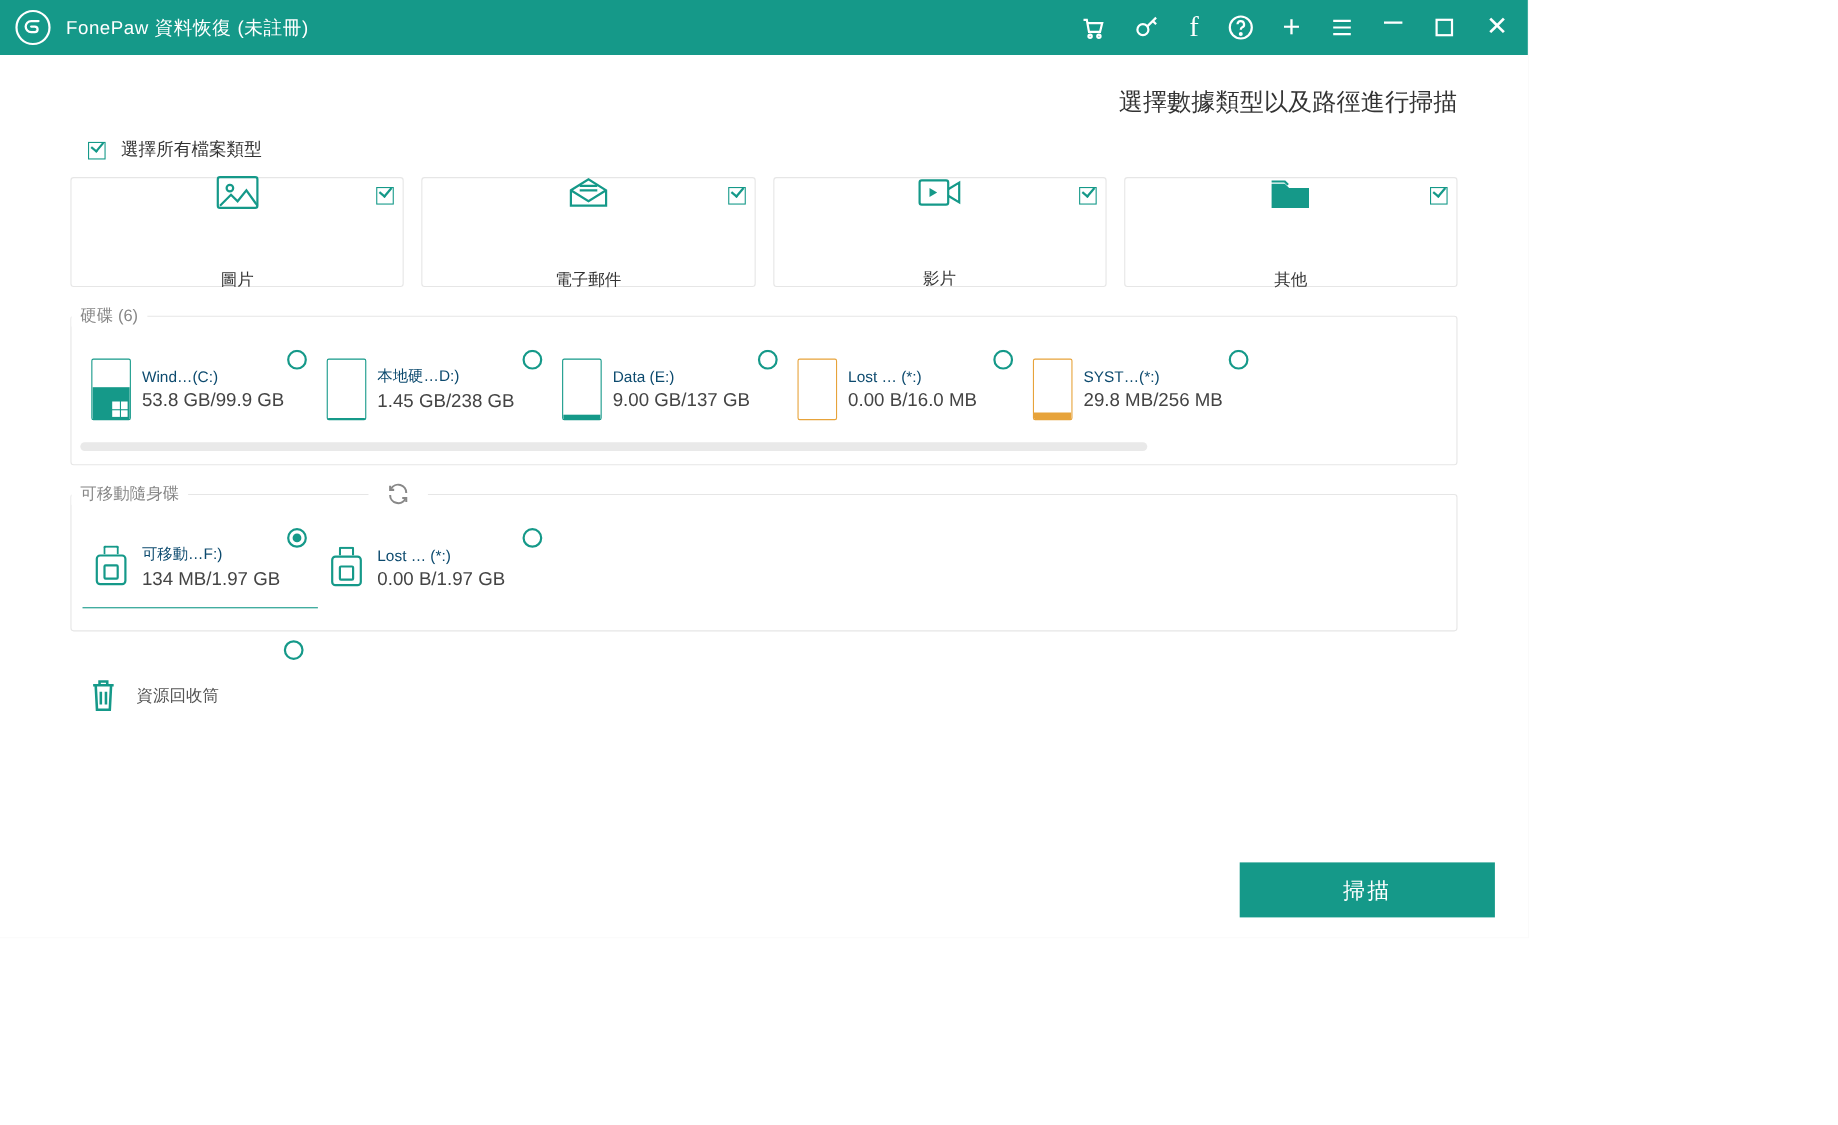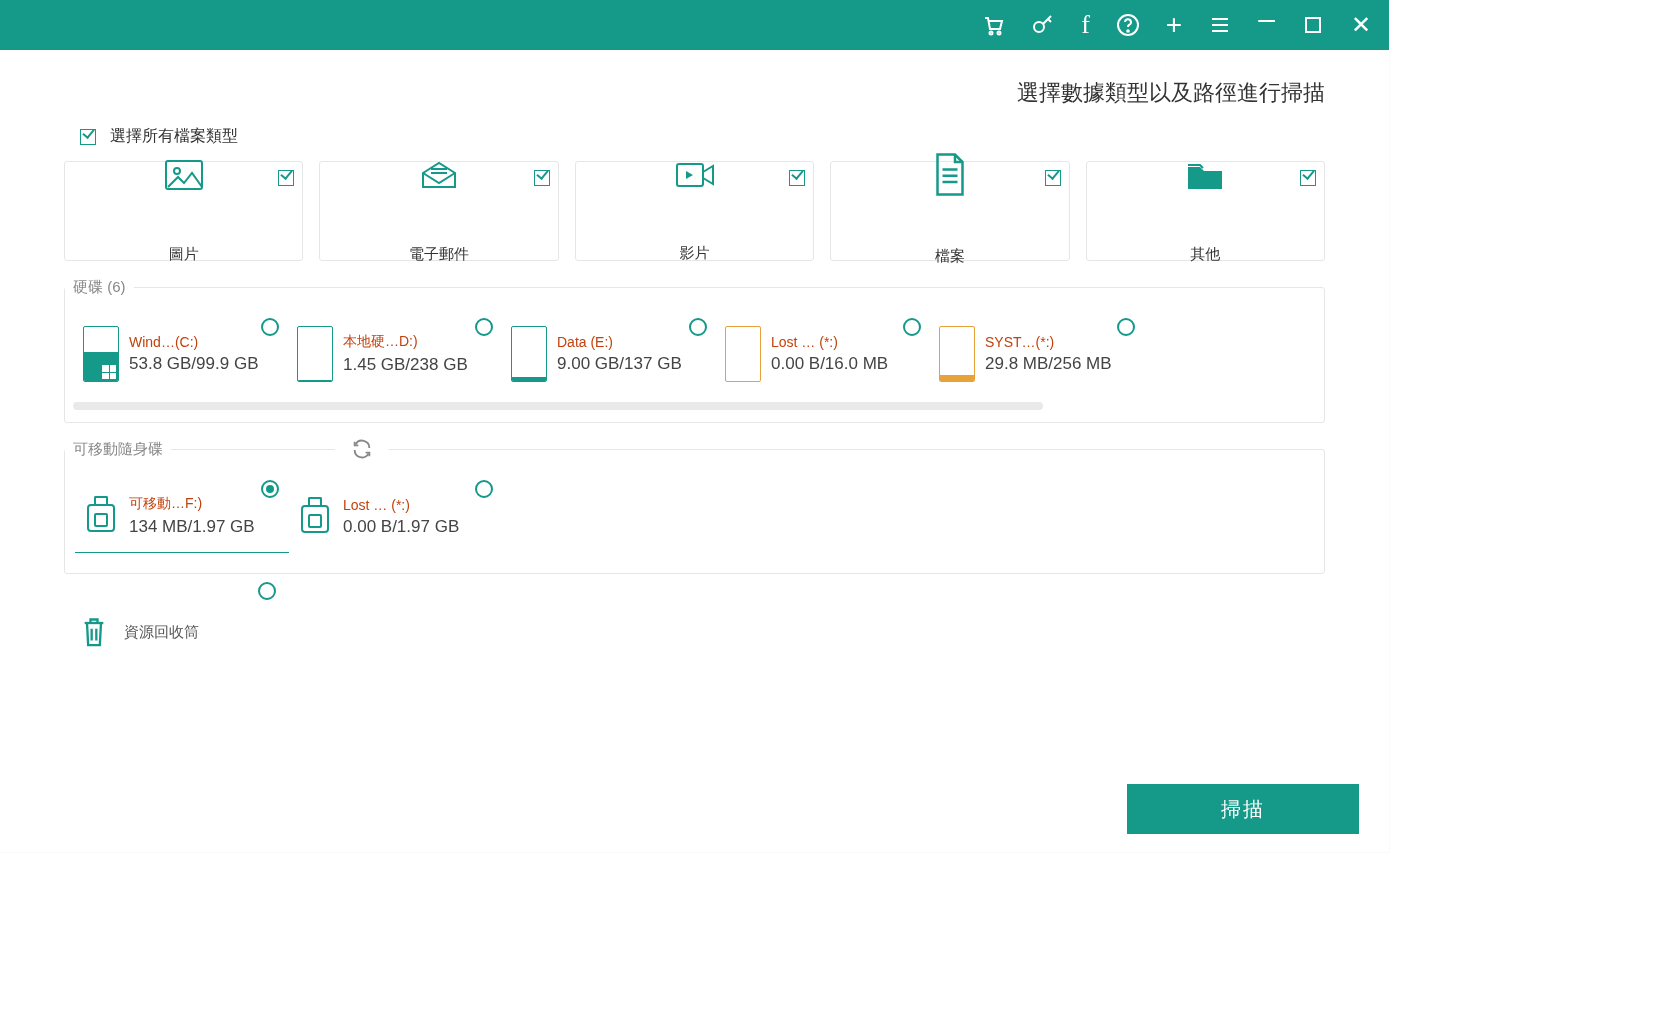--- a/index.html
+++ b/index.html
@@ -58,21 +58,21 @@
   .hdd-fill{position:absolute;left:0;right:0;bottom:0;background:var(--teal);}
   .hdd-box.orange{border-color:var(--orange);}
   .hdd-box.orange .hdd-fill{background:var(--orange);}
   .win-badge{position:absolute;bottom:2px;right:2px;width:14px;height:14px;display:grid;grid-template-columns:1fr 1fr;grid-template-rows:1fr 1fr;gap:1px;}
   .win-badge div{background:#fff;}
   .usb-icon{width:28px;height:40px;position:relative;}
   .usb-icon .cap{width:14px;height:8px;border:2px solid var(--teal);border-bottom:none;margin:0 auto;border-radius:2px 2px 0 0;}
   .usb-icon .body{width:28px;height:28px;border:2px solid var(--teal);border-radius:4px;position:relative;}
   .usb-icon .body::after{content:"";position:absolute;left:5px;right:5px;top:7px;height:10px;border:2px solid var(--teal);border-radius:2px;}
   .drive-text{display:flex;flex-direction:column;gap:4px;min-width:0;}
-  .drive-name{font-size:14px;color:#c2410c;white-space:nowrap;overflow:hidden;text-overflow:ellipsis;}
+  .drive-name{font-size:14px;color:#0c4a6e;white-space:nowrap;overflow:hidden;text-overflow:ellipsis;}
   .drive-size{font-size:17px;color:#444;white-space:nowrap;}
 
   .drive-scrollbar{height:8px;background:#fff;position:relative;margin:4px 0 0 0;}
   .drive-scrollbar::before{content:"";position:absolute;left:0;width:78%;top:0;bottom:0;background:#e9e9e9;border-radius:4px;}
 
   
   .recycle-row{display:flex;padding:10px 8px;}
   .recycle-item{width:214px;position:relative;display:flex;align-items:center;gap:16px;padding:6px 8px;}
   .recycle-item .radio{top:-28px;right:10px;}
   .trash-icon{width:28px;height:32px;}
@@ -81,20 +81,32 @@
 
   
   .scan-btn{position:absolute;bottom:18px;right:30px;width:232px;height:50px;background:var(--teal);color:#fff;font-size:20px;border:none;display:flex;align-items:center;justify-content:center;cursor:pointer;letter-spacing:2px;}
 </style>
 </head>
 <body>
 
 <div class="app">
 
   <div class="titlebar">
+    <div class="logo-wrap">
+      <div class="logo">
+        <svg viewBox="0 0 24 24">
+            <path d="M18 5 H10 A6 6 0 0 0 10 17 H14 A3 3 0 0 0 14 11 H10" stroke="#fff" fill="none" stroke-width="2.5" stroke-linecap="round"></path>
+          </svg>
+      </div>
+      <div class="titlebar-title">
+        <span>FonePaw</span>
+        <span>資料恢復</span>
+        <span>(未註冊)</span>
+      </div>
+    </div>
     <div class="titlebar-controls">
       <div class="tc-icon">
           <svg viewBox="0 0 24 24">
             <path d="M4 5h3l2 11h10l2-8H8"></path>
             <circle cx="10" cy="20" r="1.5"></circle>
             <circle cx="18" cy="20" r="1.5"></circle>
           </svg>
         </div>
       <div class="tc-icon">
           <svg viewBox="0 0 24 24">
@@ -160,31 +172,20 @@
       <div class="type-card">
         <div class="cbx checked"></div>
         <div class="type-icon">
             <svg viewBox="0 0 40 30">
               <rect x="2" y="4" width="26" height="22" rx="2"></rect>
               <path d="M28 12l10-6v18l-10-6"></path>
               <path d="M11 11v8l7-4z" fill="#159989" stroke="none"></path>
             </svg>
           </div>
         <span class="type-label">影片</span>
-      </div>
-      <div class="type-card">
-        <div class="cbx checked"></div>
-        <div class="type-icon">
-            <svg viewBox="0 0 32 36">
-              <path d="M6 2h14l6 6v26H6z"></path>
-              <path d="M20 2v6h6"></path>
-              <path d="M10 14h12M10 19h12M10 24h12"></path>
-            </svg>
-          </div>
-        <span class="type-label">檔案</span>
       </div>
       <div class="type-card">
         <div class="cbx checked"></div>
         <div class="type-icon">
             <svg viewBox="0 0 40 32">
               <path d="M3 8h12l4 4h18v18H3z" fill="#159989" stroke="none"></path>
               <path d="M3 6h12l3 3" fill="none" stroke="#159989"></path>
             </svg>
           </div>
         <span class="type-label">其他</span>

